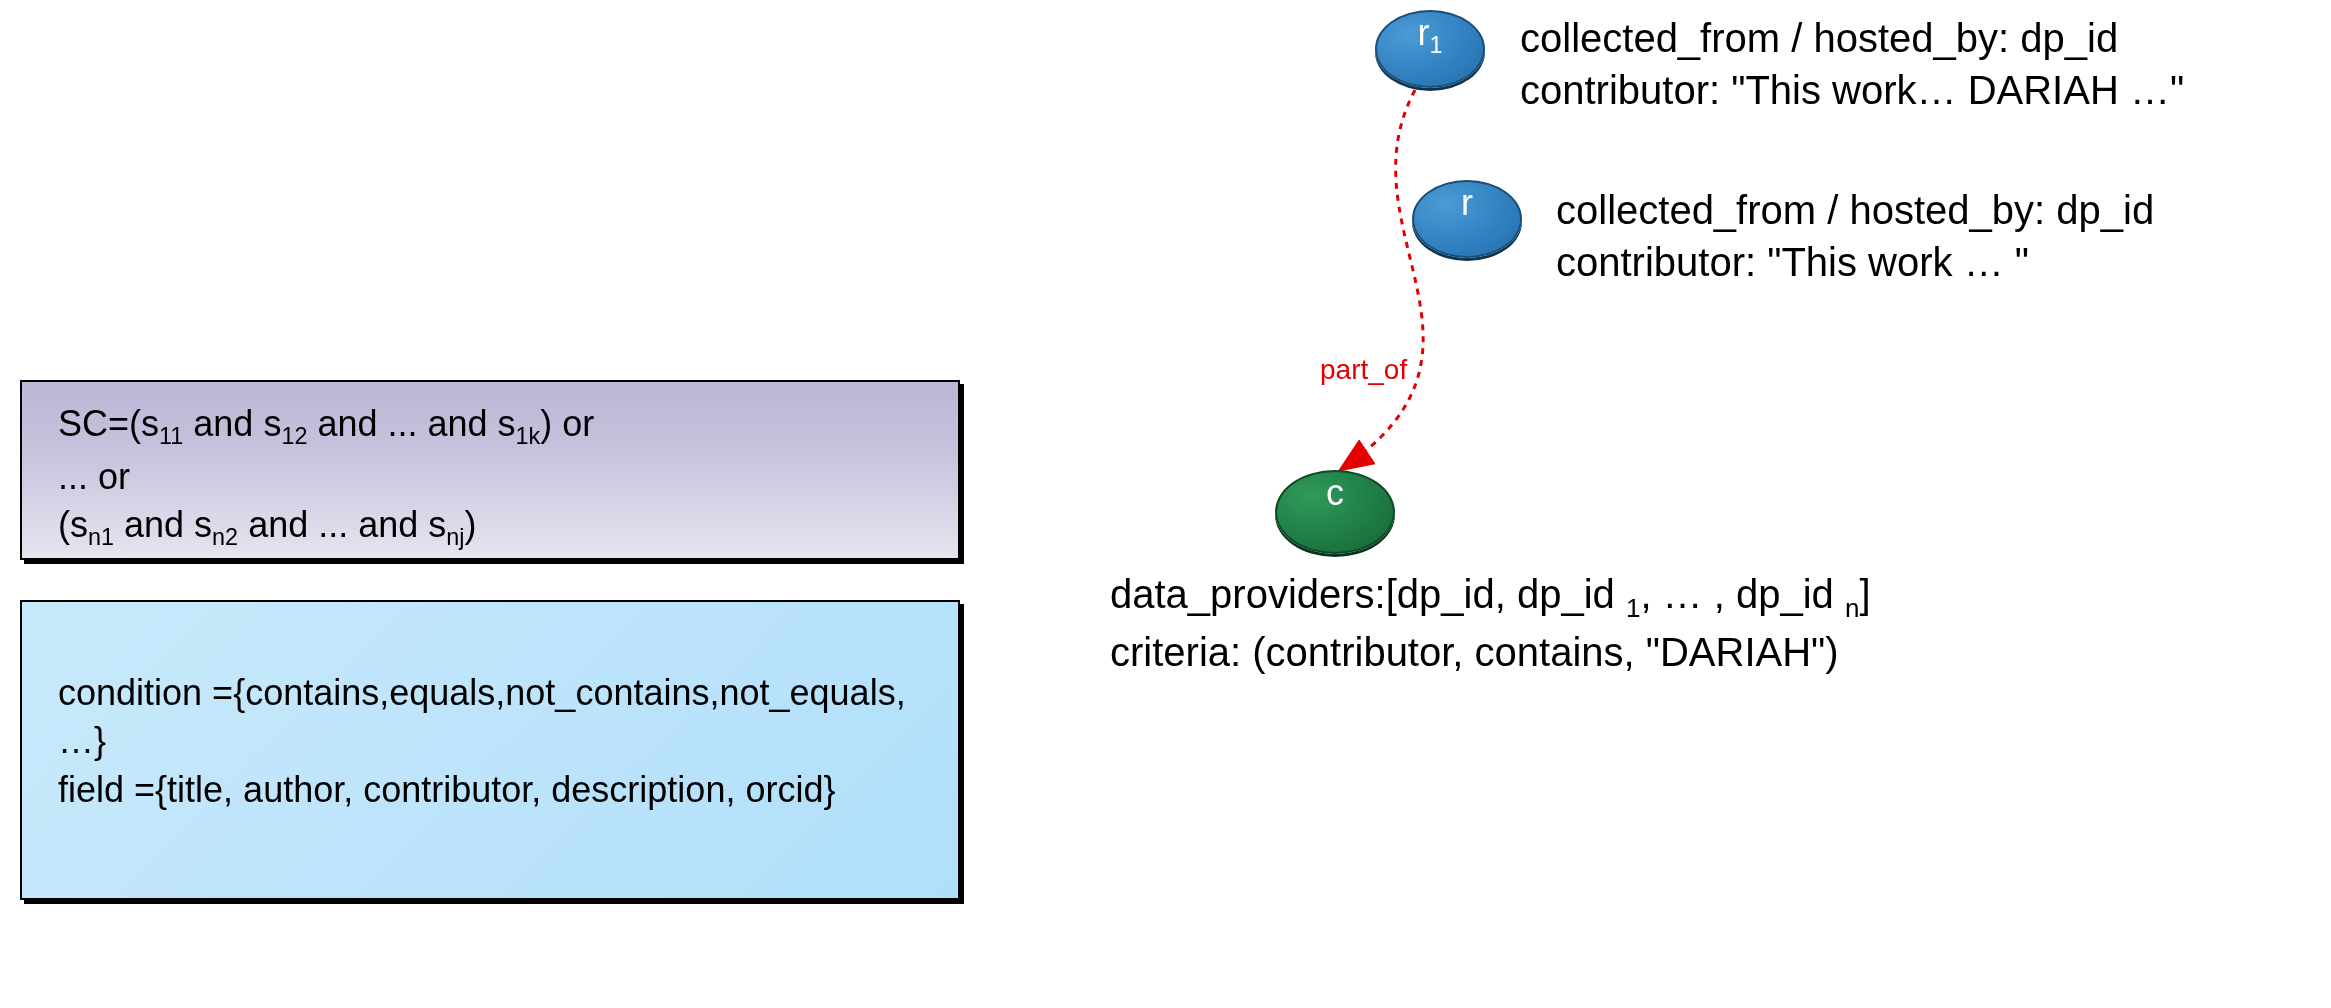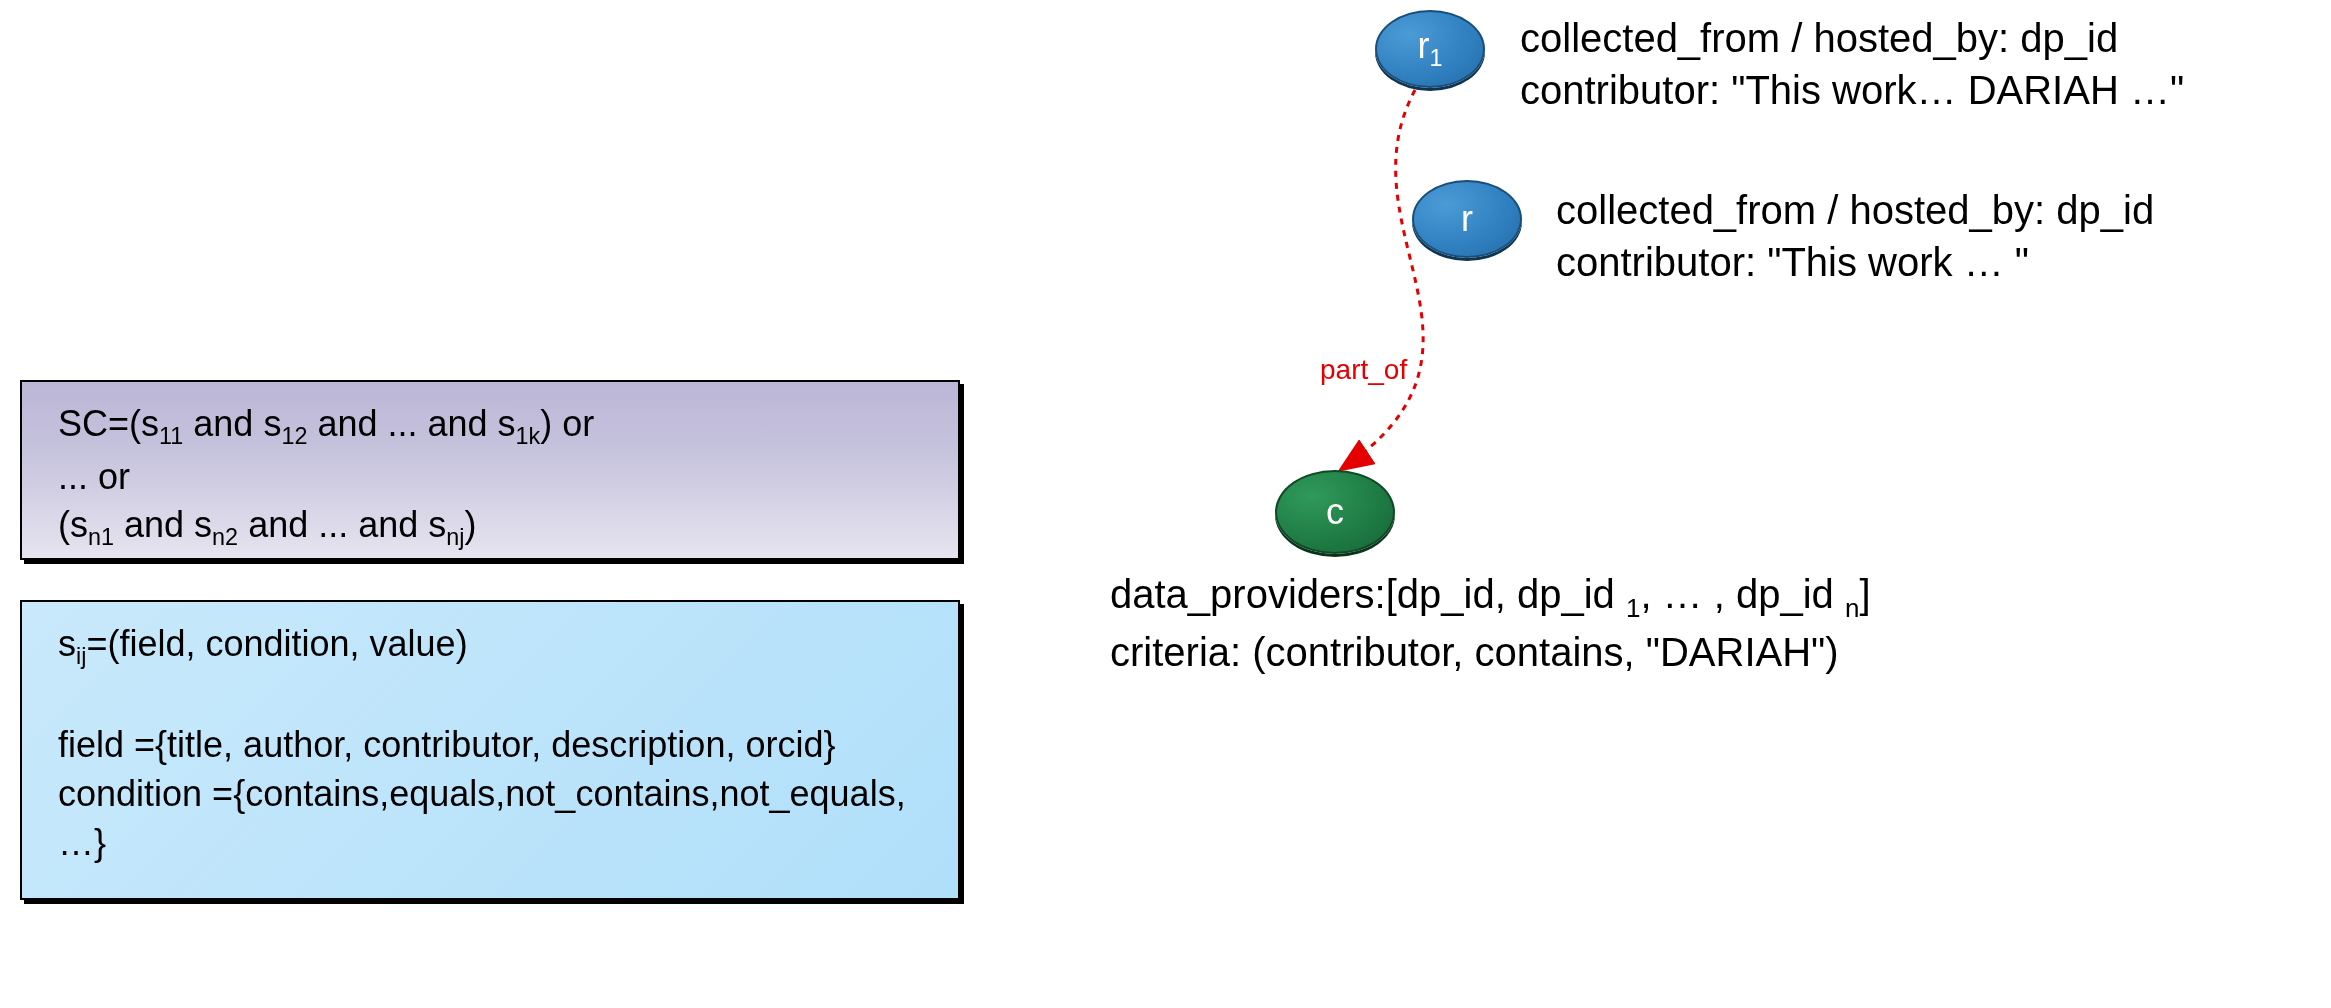--- a/index.html
+++ b/index.html
@@ -41,21 +41,21 @@
     height: 300px;
     background: linear-gradient(135deg, #c9e9fb 0%, #b0dffa 100%);
   }
   sub { font-size: 0.65em; vertical-align: sub; }
 
   
   .ellipse {
     position: absolute;
     border-radius: 50%;
     display: flex;
-    align-items: center;
+    align-items: flex-start;
     justify-content: center;
     color: #fff;
     font-size: 36px;
     box-sizing: border-box;
   }
   .node-blue {
     width: 110px;
     height: 78px;
     background: radial-gradient(ellipse at 30% 30%, #4b9bd6 0%, #2f7fbf 60%, #256aa6 100%);
     border: 2px solid #1a4e7a;
@@ -107,26 +107,23 @@
     <div>
       <span>SC=(s</span><sub>11</sub><span> and s</span><sub>12</sub><span> and ... and s</span><sub>1k</sub><span>)  or</span>
     </div>
     <div>... or</div>
     <div>
       <span>(s</span><sub>n1</sub><span> and s</span><sub>n2</sub><span> and ... and s</span><sub>nj</sub><span>)</span>
     </div>
   </div>
 
   <div class="panel panel-blue">
-    <div>
-      <span>s</span><sub>ij</sub><span>=(field, condition, value)</span>
-    </div>
     <div>&nbsp;</div>
+    <div>condition ={contains,equals,not_contains,not_equals, …}</div>
     <div>field ={title, author, contributor, description, orcid}</div>
-    <div>condition ={contains,equals,not_contains,not_equals, …}</div>
   </div>
 
   <svg class="overlay">
     <defs>
       <marker id="arrowhead" markerWidth="12" markerHeight="10" refX="11" refY="5" orient="auto">
         <path d="M0,0 L12,5 L0,10 Z" fill="#e40000"></path>
       </marker>
     </defs>
 
     <path d="M 1415 90 C 1340 230, 1520 350, 1340 470" stroke="#e40000" stroke-width="3" fill="none" stroke-dasharray="6,6" marker-end="url(#arrowhead)"></path>

